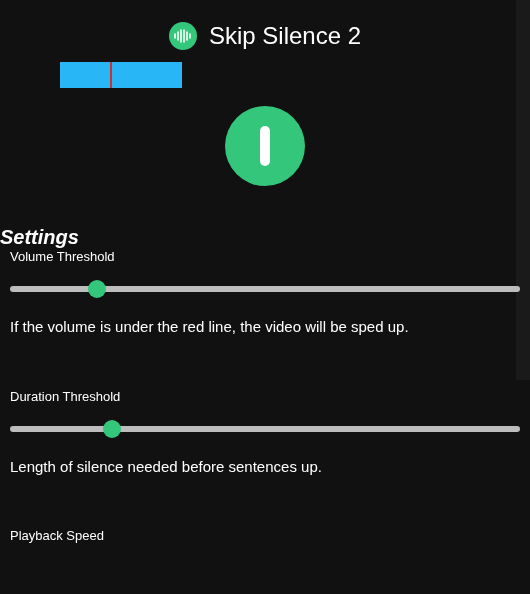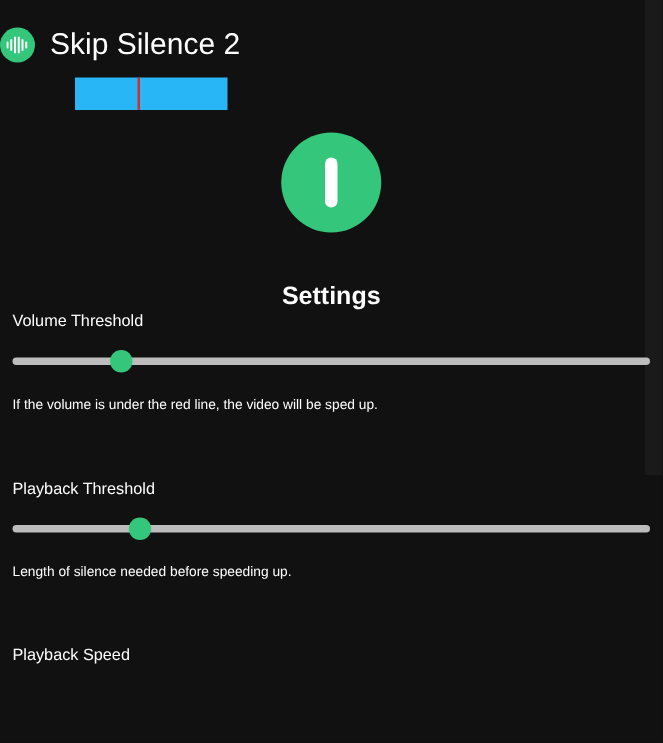--- a/index.html
+++ b/index.html
@@ -14,20 +14,21 @@
     position: absolute;
     right: 0;
     top: 0;
     width: 14px;
     height: 380px;
     background: rgba(255,255,255,0.04);
   }
   .header {
     display: flex;
     align-items: center;
+    justify-content: center;
     gap: 12px;
     padding: 22px 0 8px 0;
   }
   .header-icon {
     width: 28px;
     height: 28px;
     border-radius: 50%;
     background: #34c77b;
     display: flex;
     align-items: center;
@@ -76,24 +77,25 @@
     cursor: pointer;
     border: none;
   }
   .play-btn .pill {
     width: 10px;
     height: 40px;
     border-radius: 6px;
     background: #fff;
   }
   .settings-heading {
-    text-align: center;
+    text-align: left;
     font-size: 20px;
     font-weight: 700;
     margin-top: 40px;
+    font-style: italic;
   }
   .section {
     padding: 0 10px;
   }
   .section-label {
     font-size: 13px;
     font-weight: 400;
     color: #fff;
     margin-bottom: 16px;
   }
@@ -118,21 +120,21 @@
   .slider-thumb {
     position: absolute;
     top: 50%;
     transform: translate(-50%, -50%);
     width: 18px;
     height: 18px;
     border-radius: 50%;
     background: #34c77b;
   }
   .helper {
-    font-size: 11px;
+    font-size: 15px;
     color: #fff;
     margin-top: 18px;
     line-height: 1.5;
   }
 </style>
 </head>
 <body>
 
 <div class="scroll-gutter"></div>
 
@@ -168,25 +170,25 @@
 <div class="section sec-volume">
   <div class="section-label">Volume Threshold</div>
   <div class="slider">
     <div class="slider-track"></div>
     <div class="slider-thumb" style="left:17%"></div>
   </div>
   <div class="helper">If the volume is under the red line, the video will be sped up.</div>
 </div>
 
 <div class="section sec-duration">
-  <div class="section-label">Playback Threshold</div>
+  <div class="section-label">Duration Threshold</div>
   <div class="slider">
     <div class="slider-track"></div>
     <div class="slider-thumb" style="left:20%"></div>
   </div>
   <div class="helper">
-    <span>Length of silence needed before speeding up.</span><br>
+    <span>Length of silence needed before sentences up.</span><br>
   </div>
 </div>
 
 <div class="section sec-playback">
   <div class="section-label">Playback Speed</div>
 </div>
 
 </body></html>

